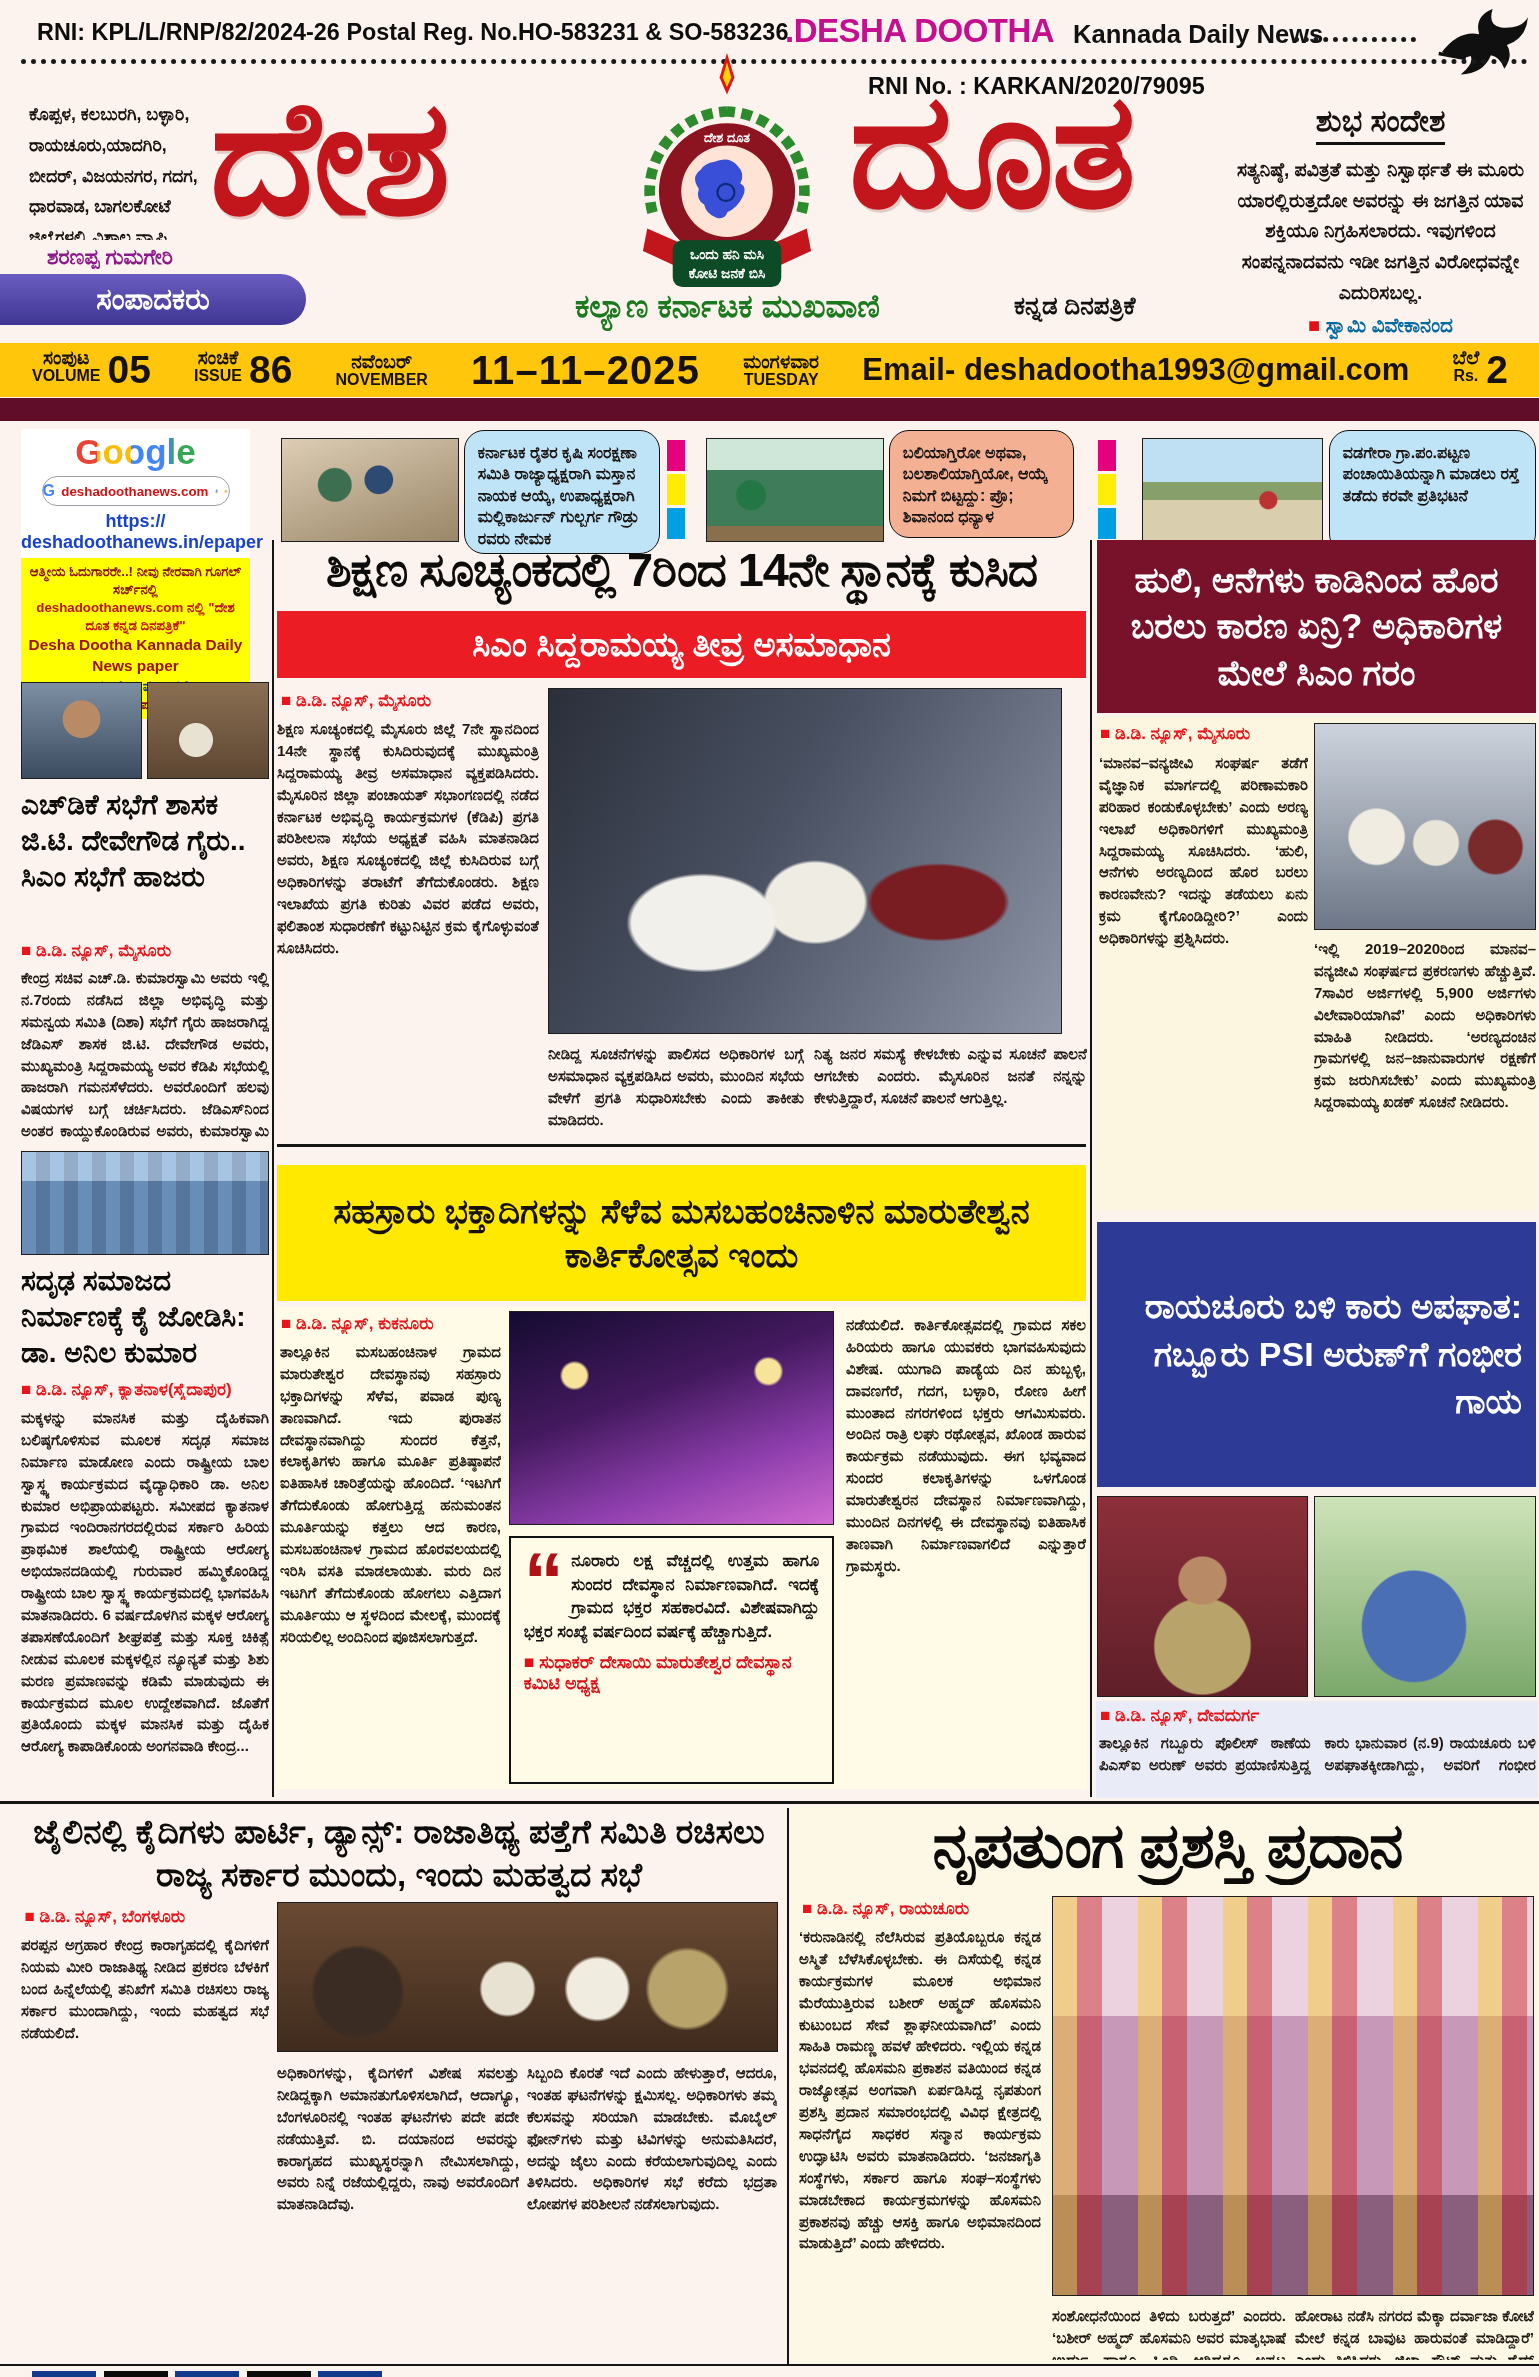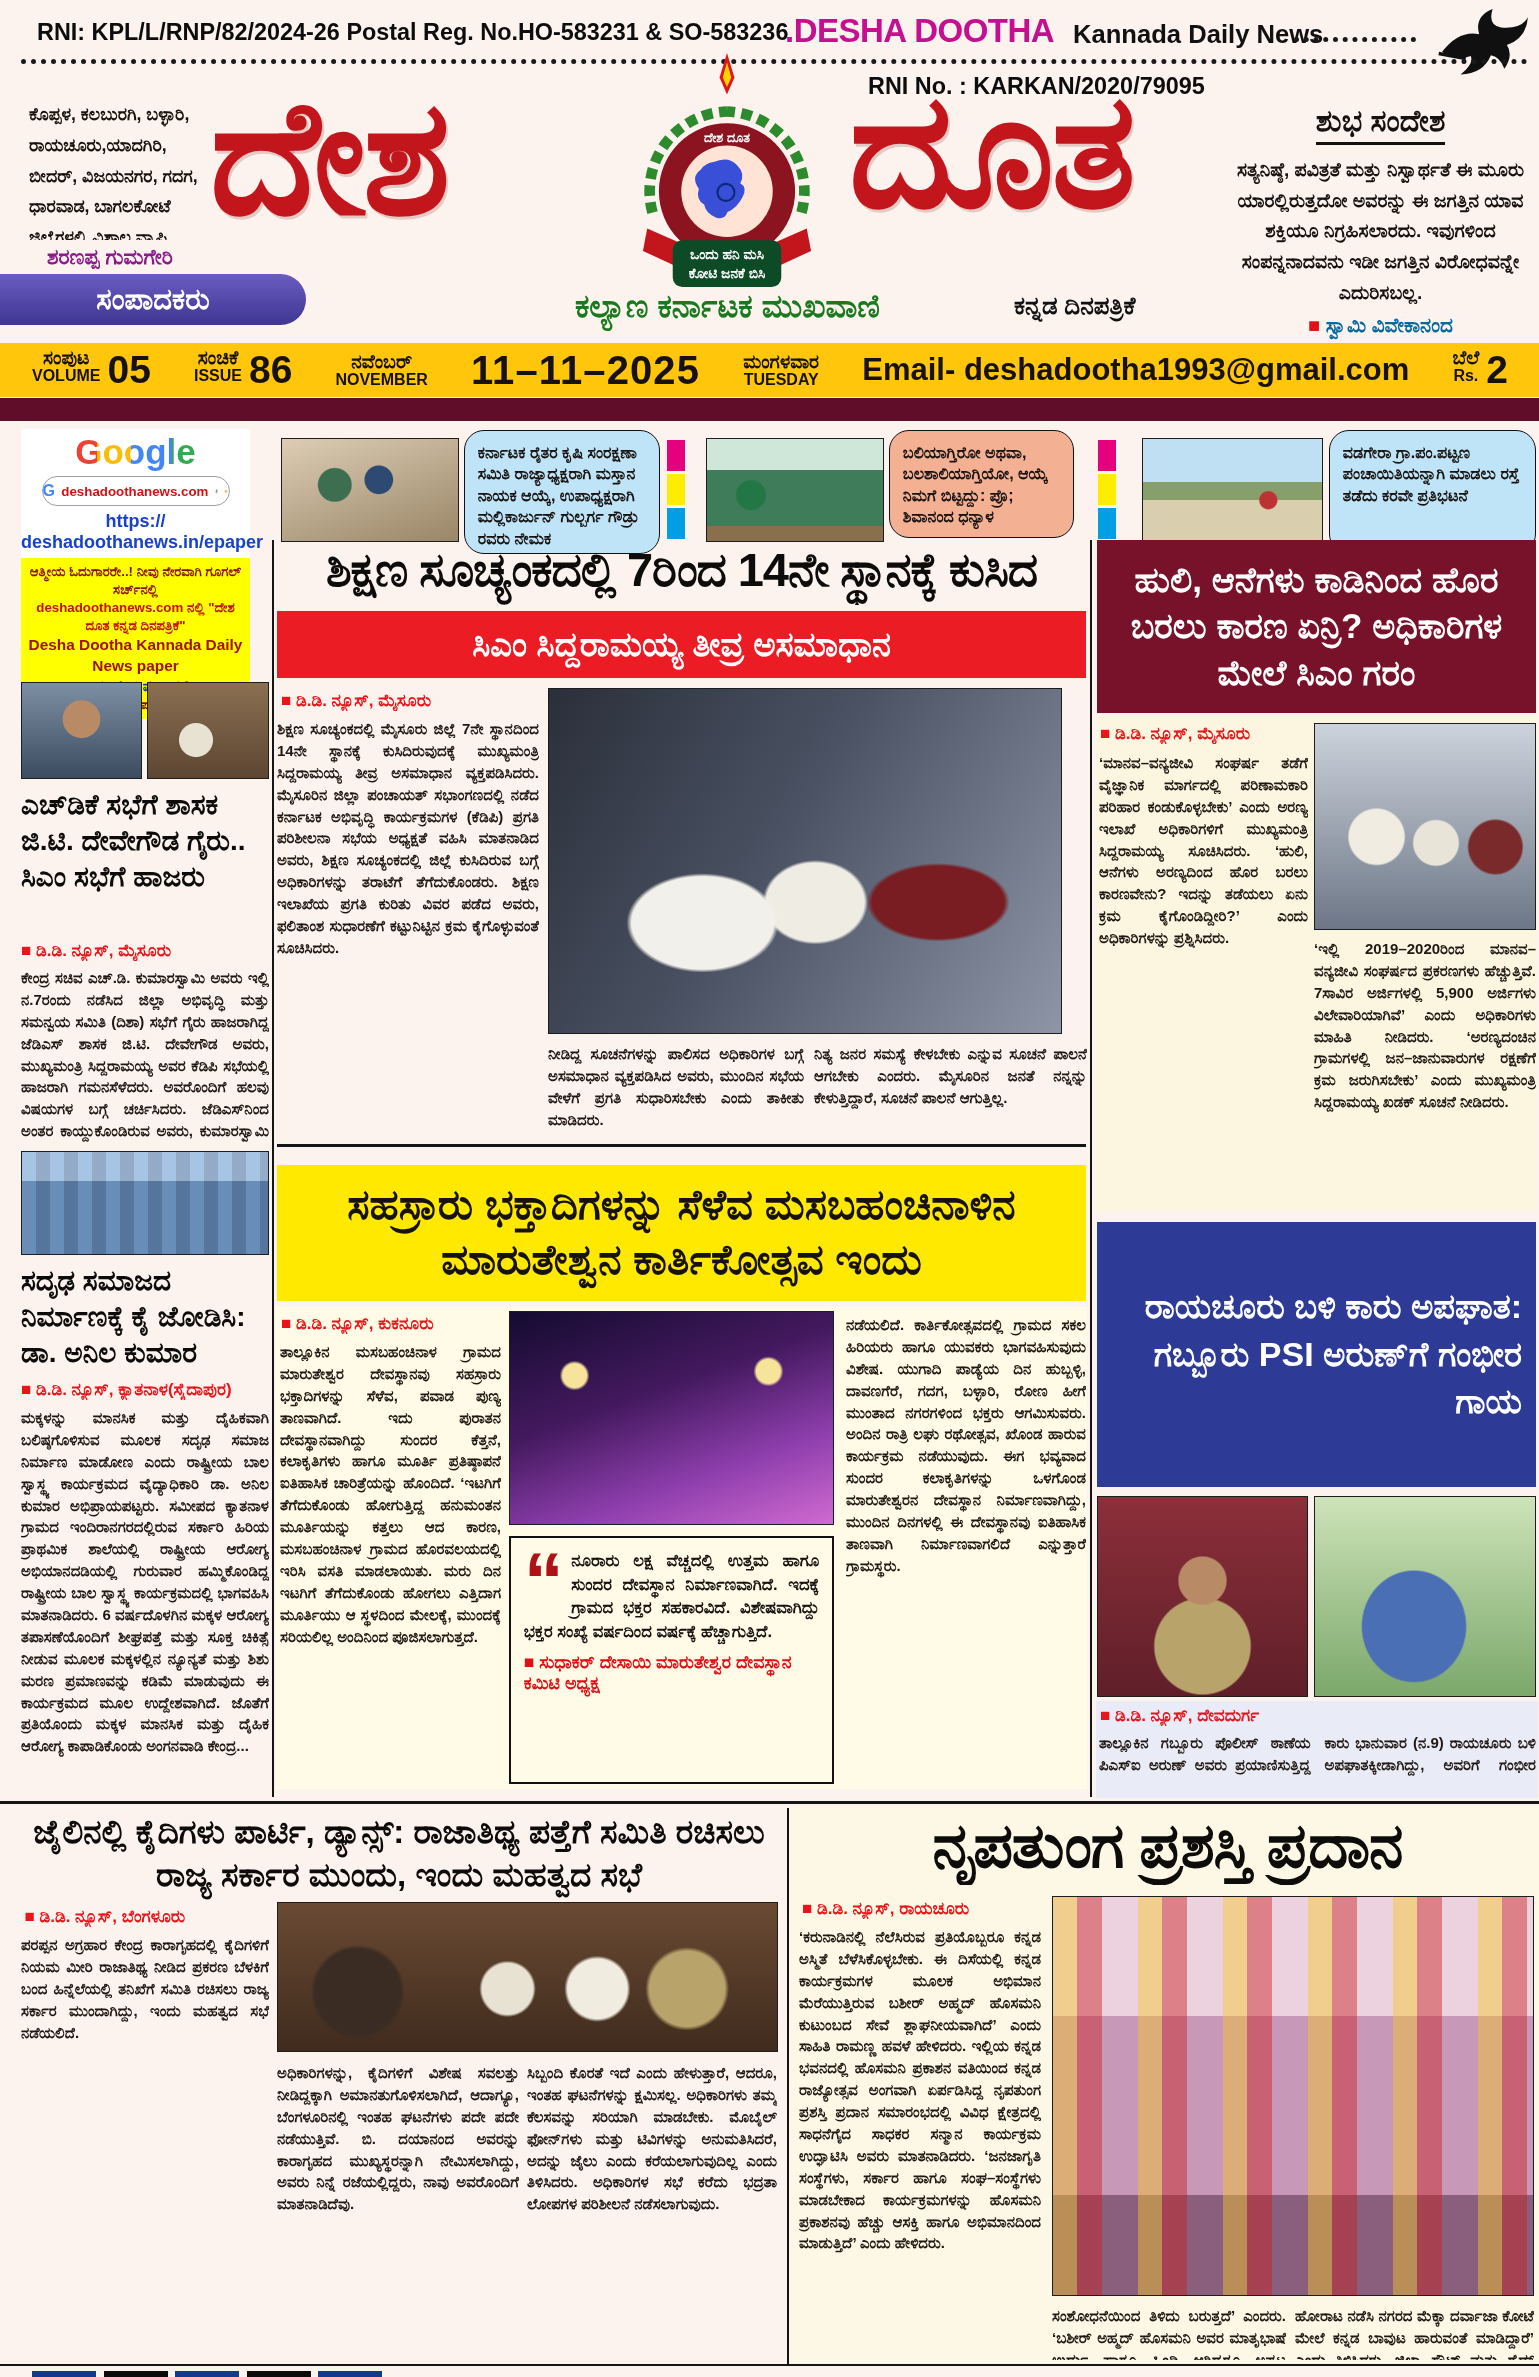--- a/index.html
+++ b/index.html
@@ -57,21 +57,21 @@
   .gn2{color:#c01414;font-size:13.3px;font-weight:800;}
   .gn3{color:#a01212;font-size:15.4px;font-weight:900;}
   .gn4{color:#1a3fae;font-size:14.4px;font-weight:800;}
   .gn5{color:#8c1111;font-size:13.3px;font-weight:800;}
   
   .h-edu{font-size:47px;font-weight:900;letter-spacing:-1.1px;color:#0e0c0a;}
   .subbar{background:#ec1c24;color:#fff;font-size:34px;font-weight:900;display:flex;align-items:center;justify-content:center;}
   .h-left{font-size:28px;font-weight:900;line-height:1.28;color:#0e0c0a;}
   .h-tiger{background:#78122a;color:#fff;font-size:35px;font-weight:900;line-height:1.32;
            display:flex;align-items:center;justify-content:center;text-align:center;padding:11.7px;box-sizing:border-box;}
-  .h-temple{background:#ffe900;font-size:42px;font-weight:900;display:flex;align-items:center;justify-content:center;
+  .h-temple{background:#ffe900;font-size:34px;font-weight:900;display:flex;align-items:center;justify-content:center;
             text-align:center;line-height:1.3;box-sizing:border-box;padding:22px 16px;}
   .h-acc{background:#2e3b96;color:#fff;font-size:34px;font-weight:900;line-height:1.4;display:flex;align-items:center;
          justify-content:center;text-align:right;box-sizing:border-box;padding:14px;}
   .h-jail{font-size:33px;font-weight:900;line-height:1.3;text-align:center;color:#0e0c0a;}
   .h-award{font-size:62px;font-weight:900;text-align:center;color:#0e0c0a;letter-spacing:-1.1px;}
   
   .pquote{border:2.1px solid #111;background:#fffbe7;box-sizing:border-box;padding:10.6px 12.8px;overflow:hidden;}
   .pq-mark{float:left;font-size:80px;line-height:.8;color:#b01116;font-weight:900;margin-right:7.5px;}
   .pq-text{font-size:16.5px;font-weight:800;line-height:1.45;text-align:justify;}
   .pq-author{font-size:17.6px;font-weight:900;color:#e01016;margin-top:7.5px;}

